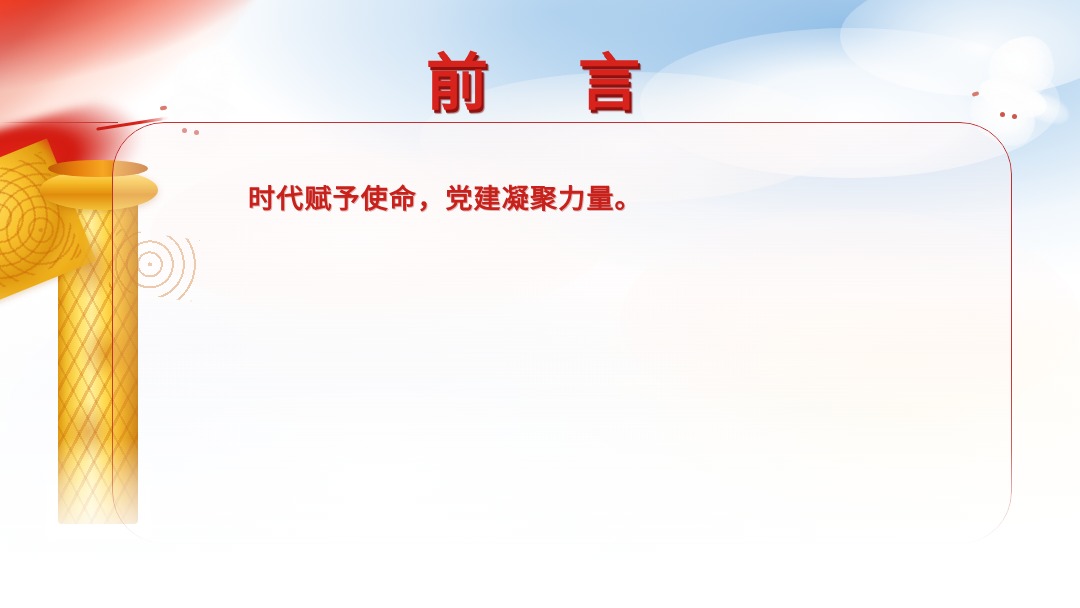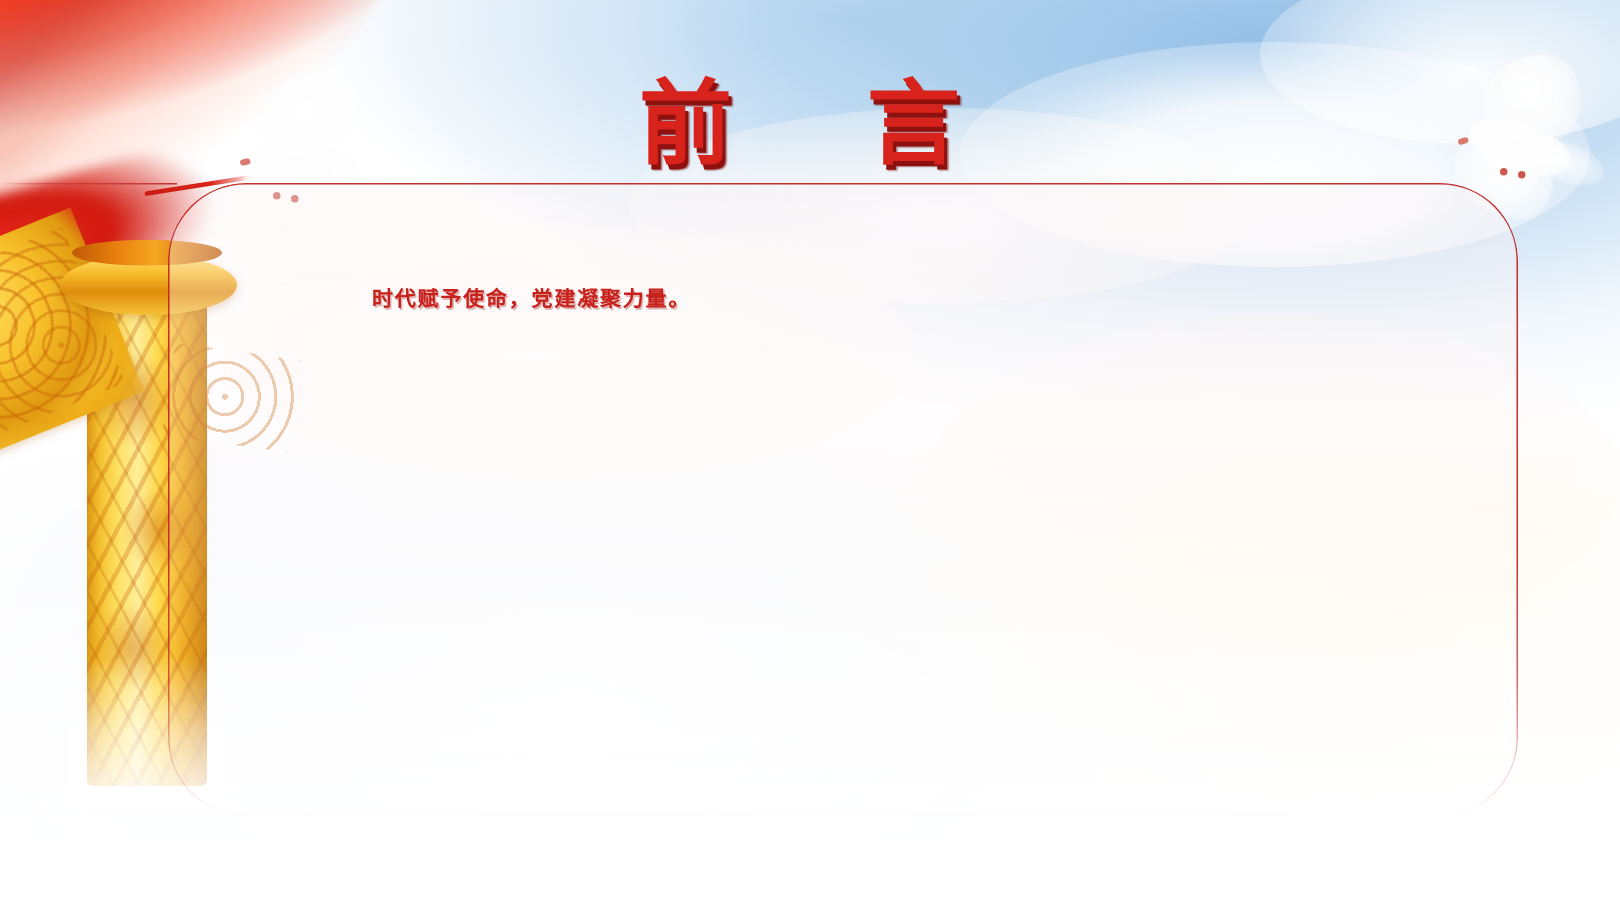--- a/index.html
+++ b/index.html
@@ -201,21 +201,21 @@
     position:absolute;left:0;top:32px;width:1080px;text-align:center;
     font-size:62px;font-weight:700;letter-spacing:14px;
     color:#d8231c;
     text-shadow:2px 3px 0 #8e1110, 3px 4px 1px rgba(120,14,12,0.55);
     font-family:"Liberation Sans","DejaVu Sans",sans-serif;
   }
   .content{
     position:absolute;left:172px;top:176px;width:800px;
   }
   .lead{
-    font-size:14px;font-weight:700;color:#c8201b;letter-spacing:1.2px;
+    font-size:27px;font-weight:700;color:#c8201b;letter-spacing:1.2px;
     text-indent:76px;line-height:46px;margin:0 0 14px 0;
     text-shadow:1px 1px 0 rgba(150,20,16,0.30);
   }
   .para{
     font-size:20.5px;font-weight:700;color:#c1191a;letter-spacing:0.2px;
     line-height:47px;margin:0;text-indent:72px;text-align:justify;
     text-shadow:1px 1px 0 rgba(150,20,16,0.28);
   }
 </style>
 </head>

